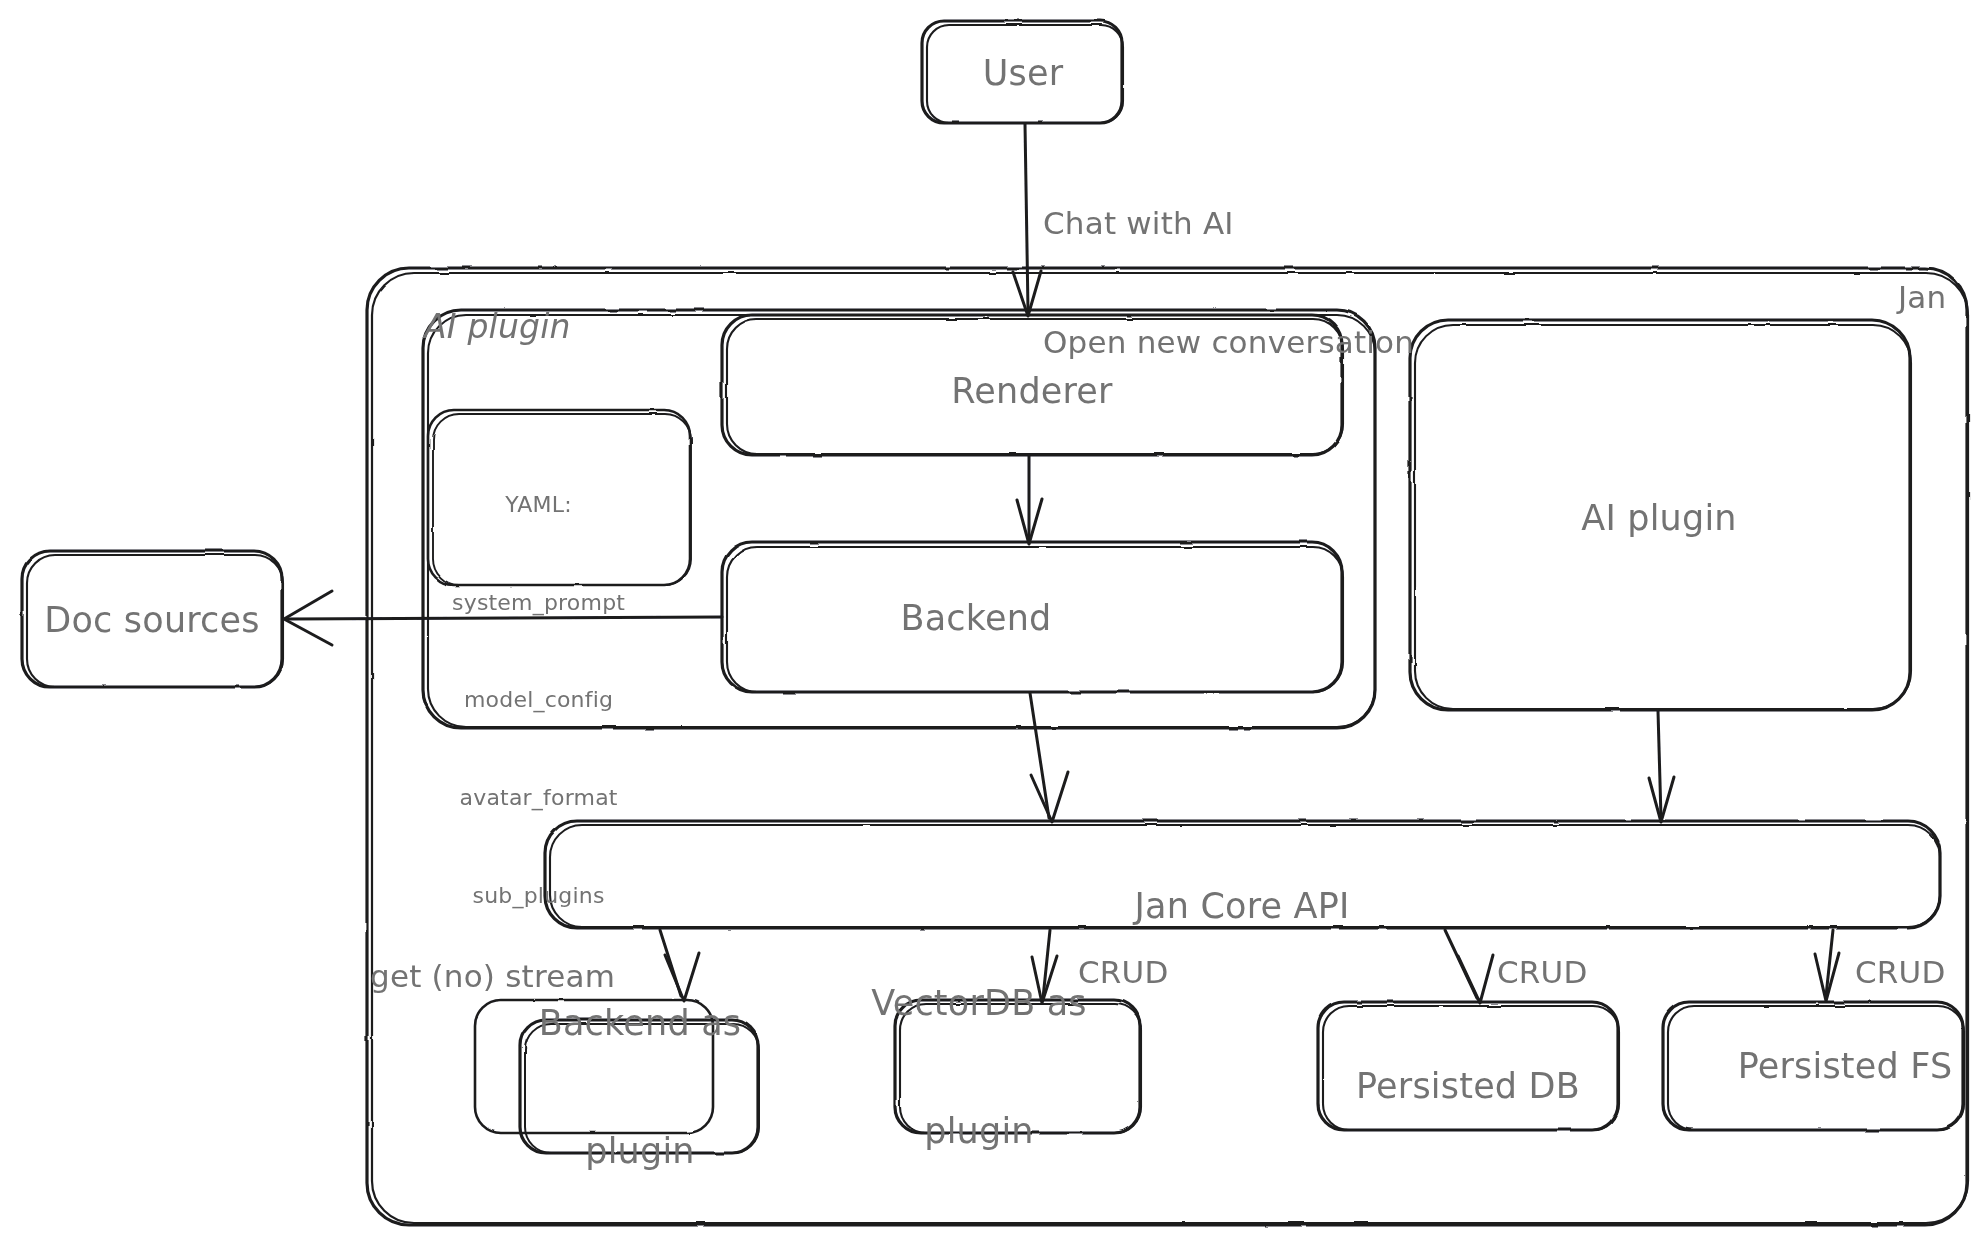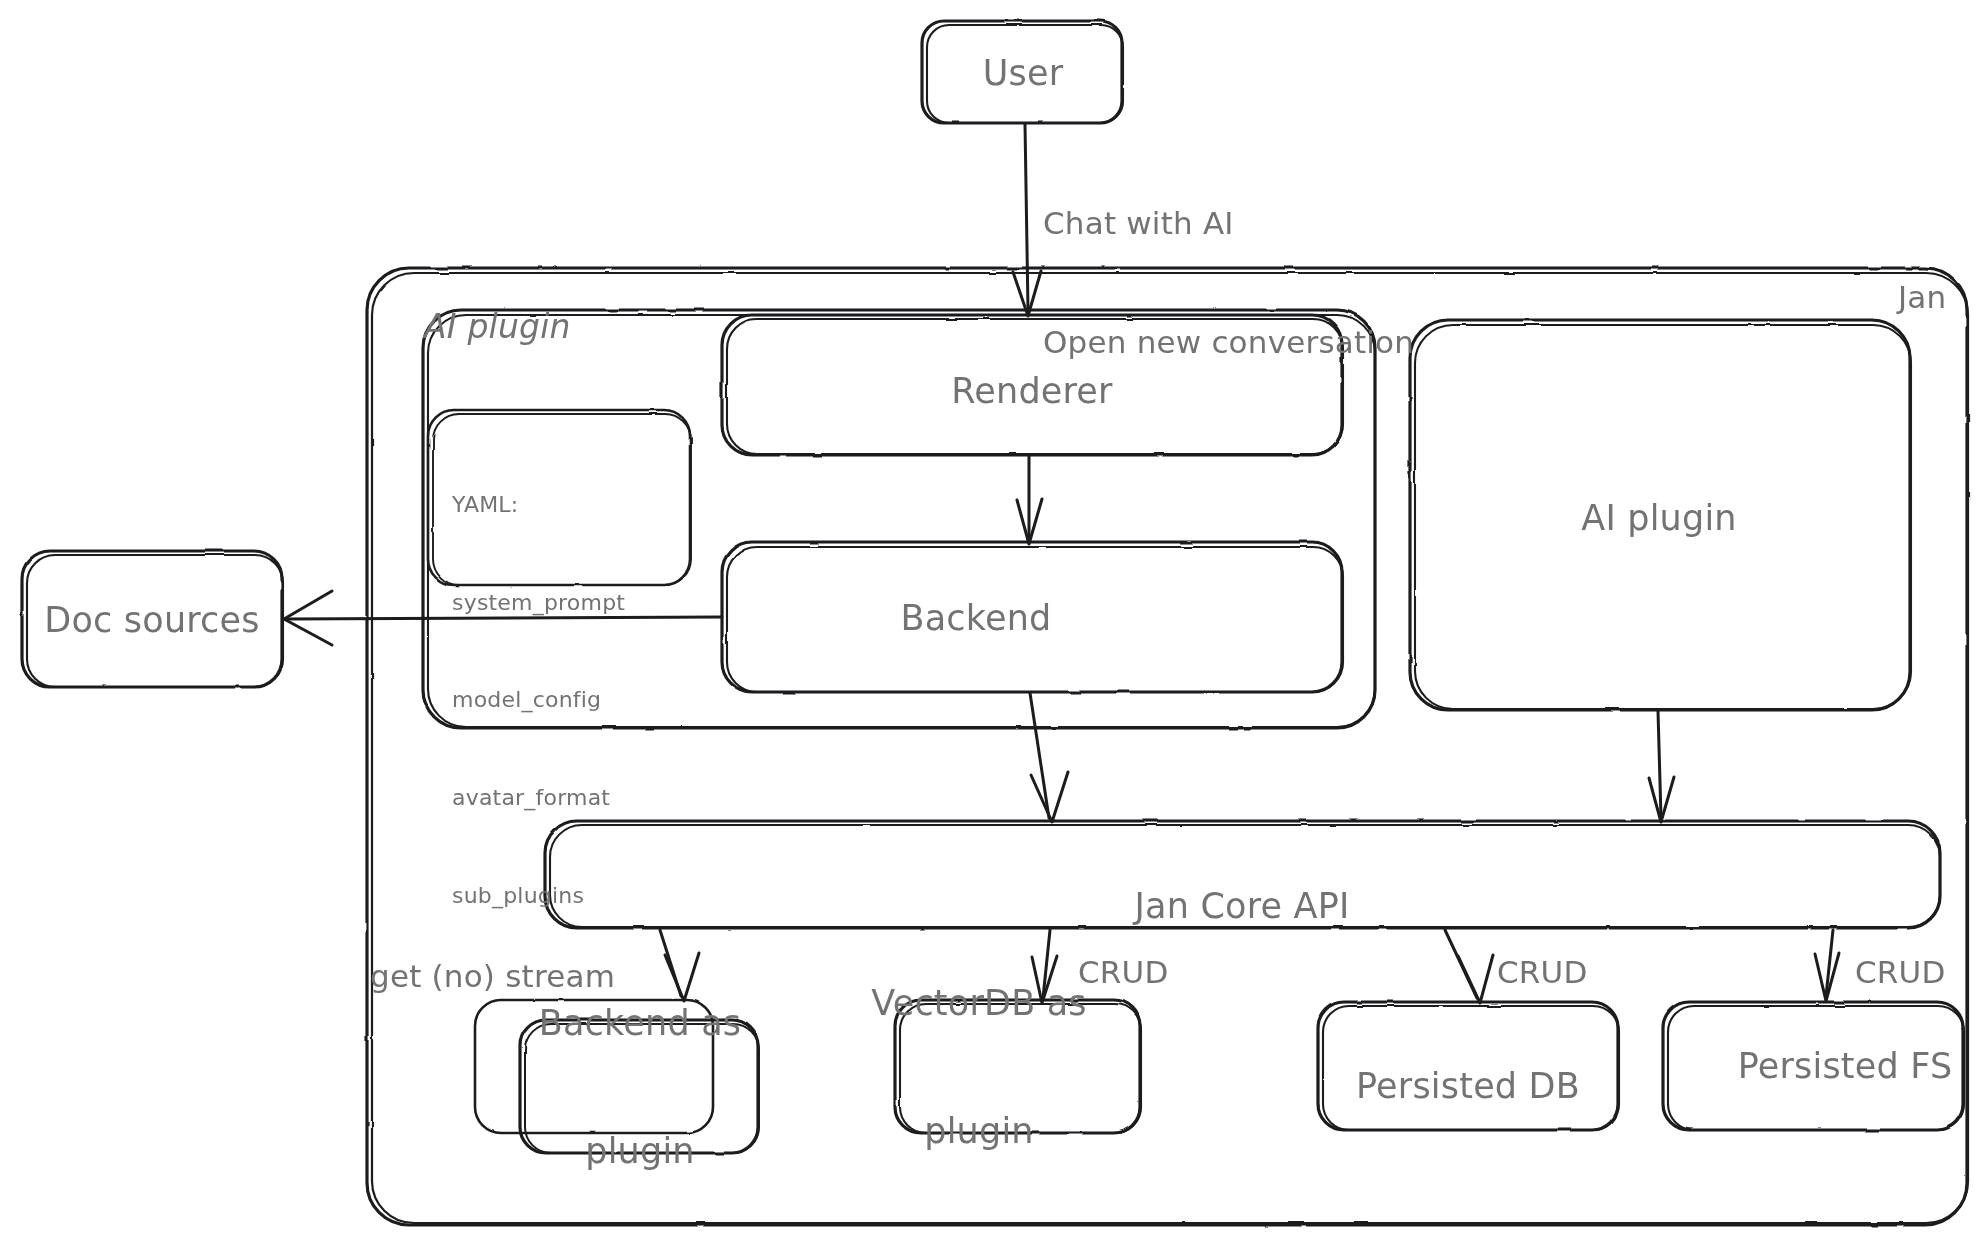--- a/index.html
+++ b/index.html
@@ -198,21 +198,21 @@
 
   <div class="lbl edge-lbl" style="left:1043px; top:125px;">
     <div>Chat with AI</div>
     <div>Open new conversation</div>
   </div>
 
   <div class="lbl node-lbl" style="left:1032px; top:391px;">Renderer</div>
 
   <div class="lbl node-lbl" style="left:976px; top:618px;">Backend</div>
 
-  <div class="lbl yaml-lbl" style="left:452px; top:424px;">
+  <div class="lbl yaml-lbl" style="left:452px; top:424px;text-align:center;">
     <div>YAML:</div>
     <div>system_prompt</div>
     <div>model_config</div>
     <div>avatar_format</div>
     <div>sub_plugins</div>
   </div>
 
   <div class="lbl node-lbl" style="left:152px; top:620px;">Doc sources</div>
 
   <div class="lbl node-lbl" style="left:1659px; top:518px;">AI plugin</div>

